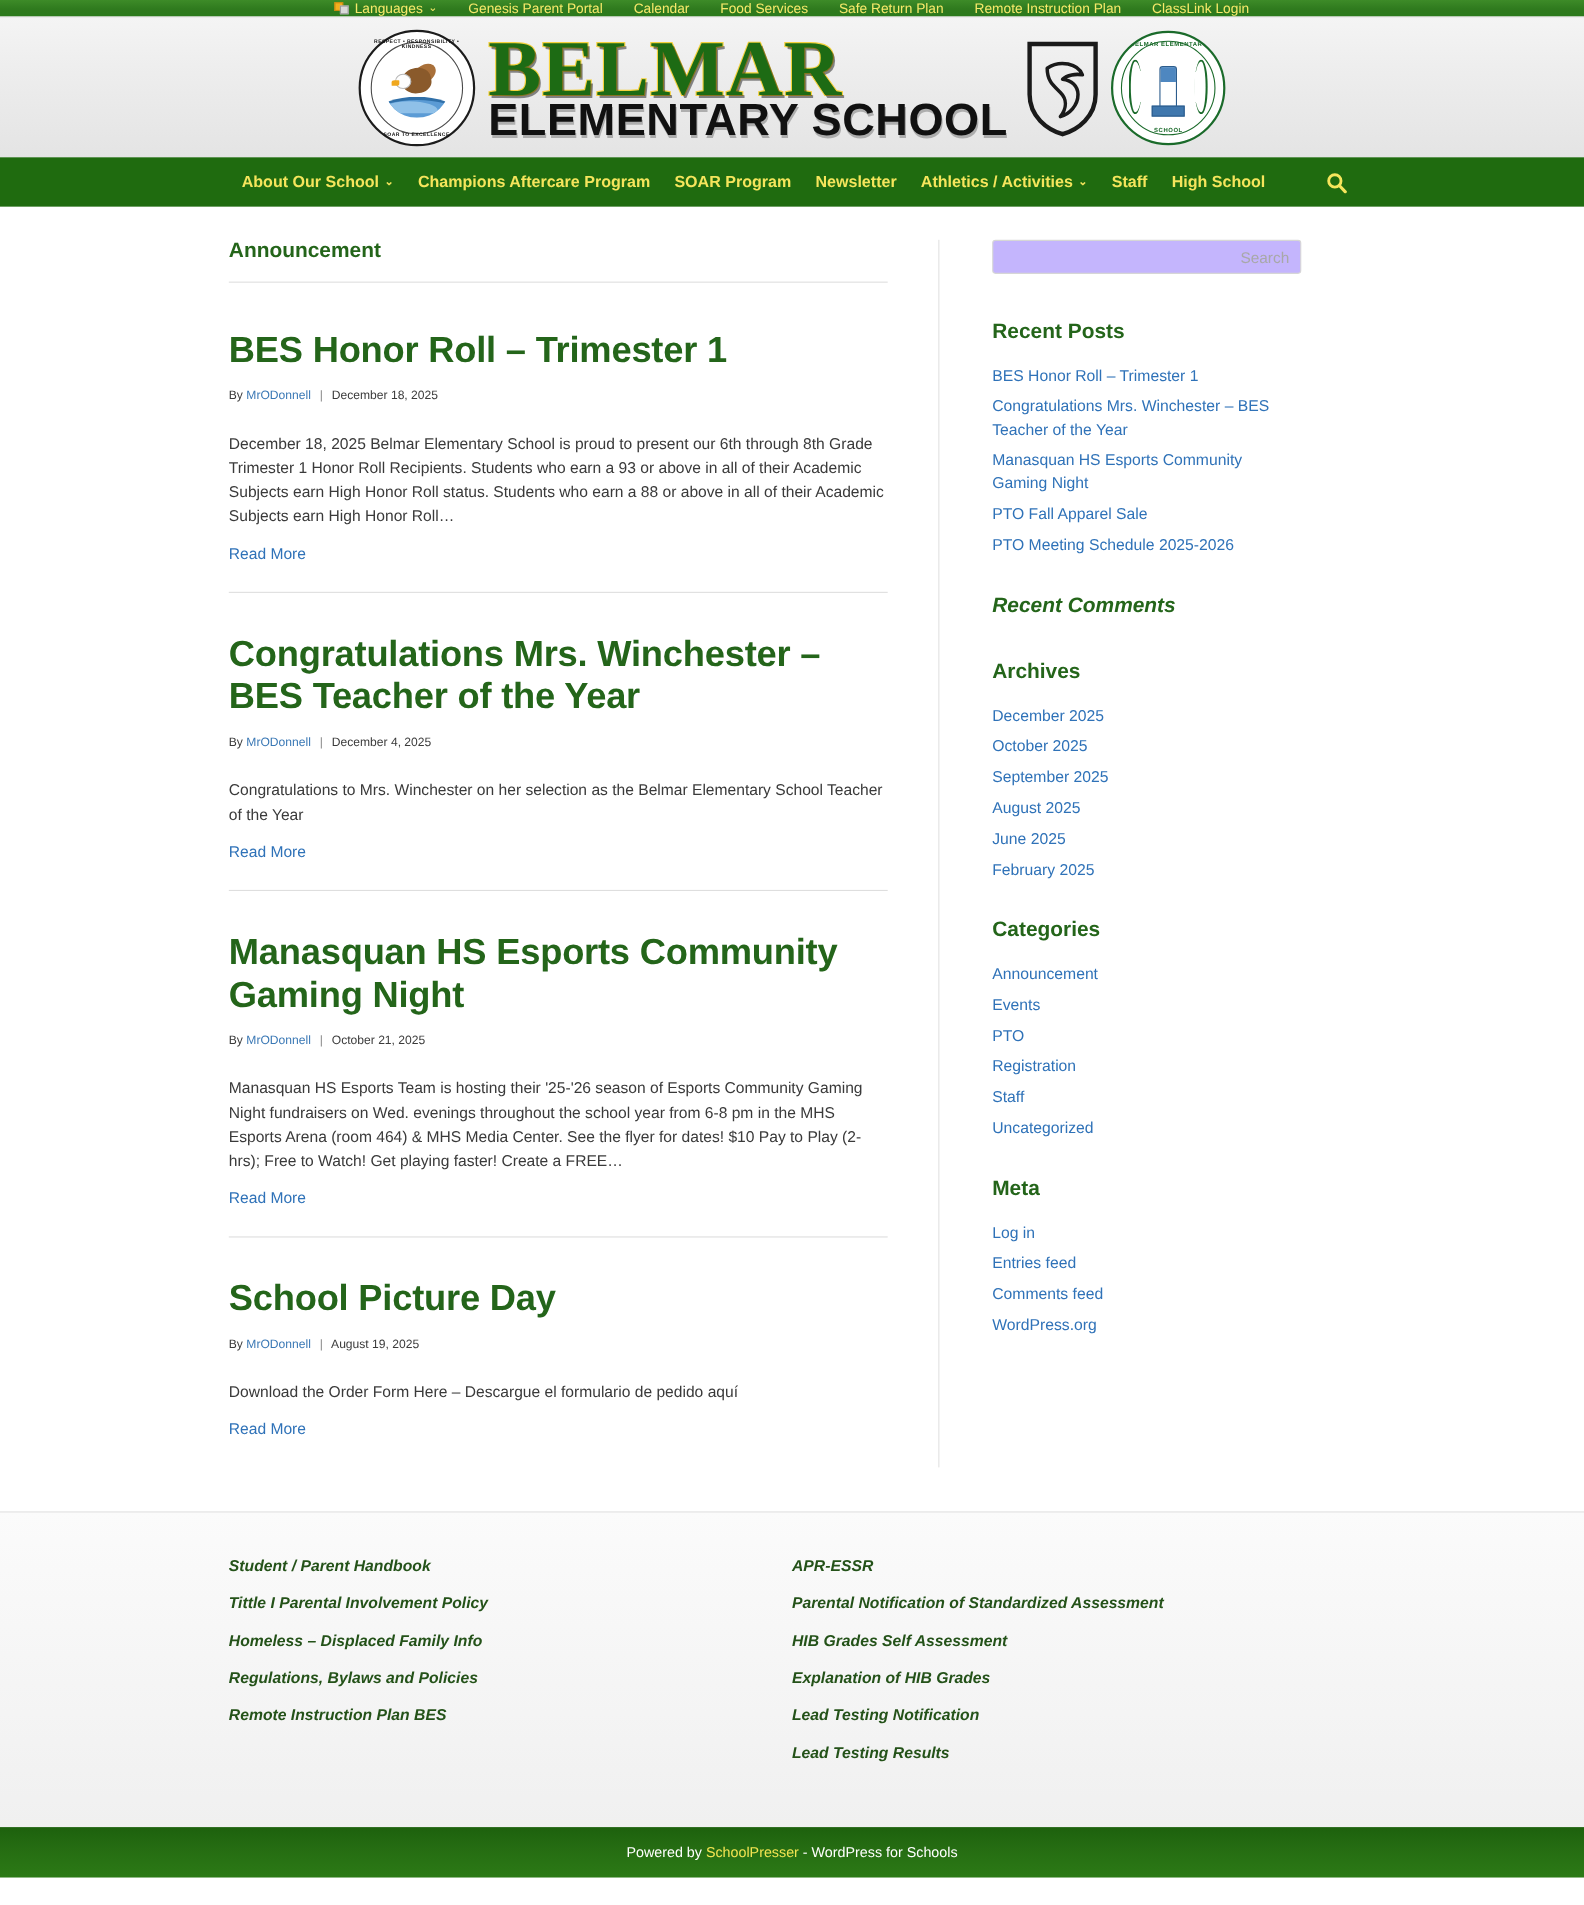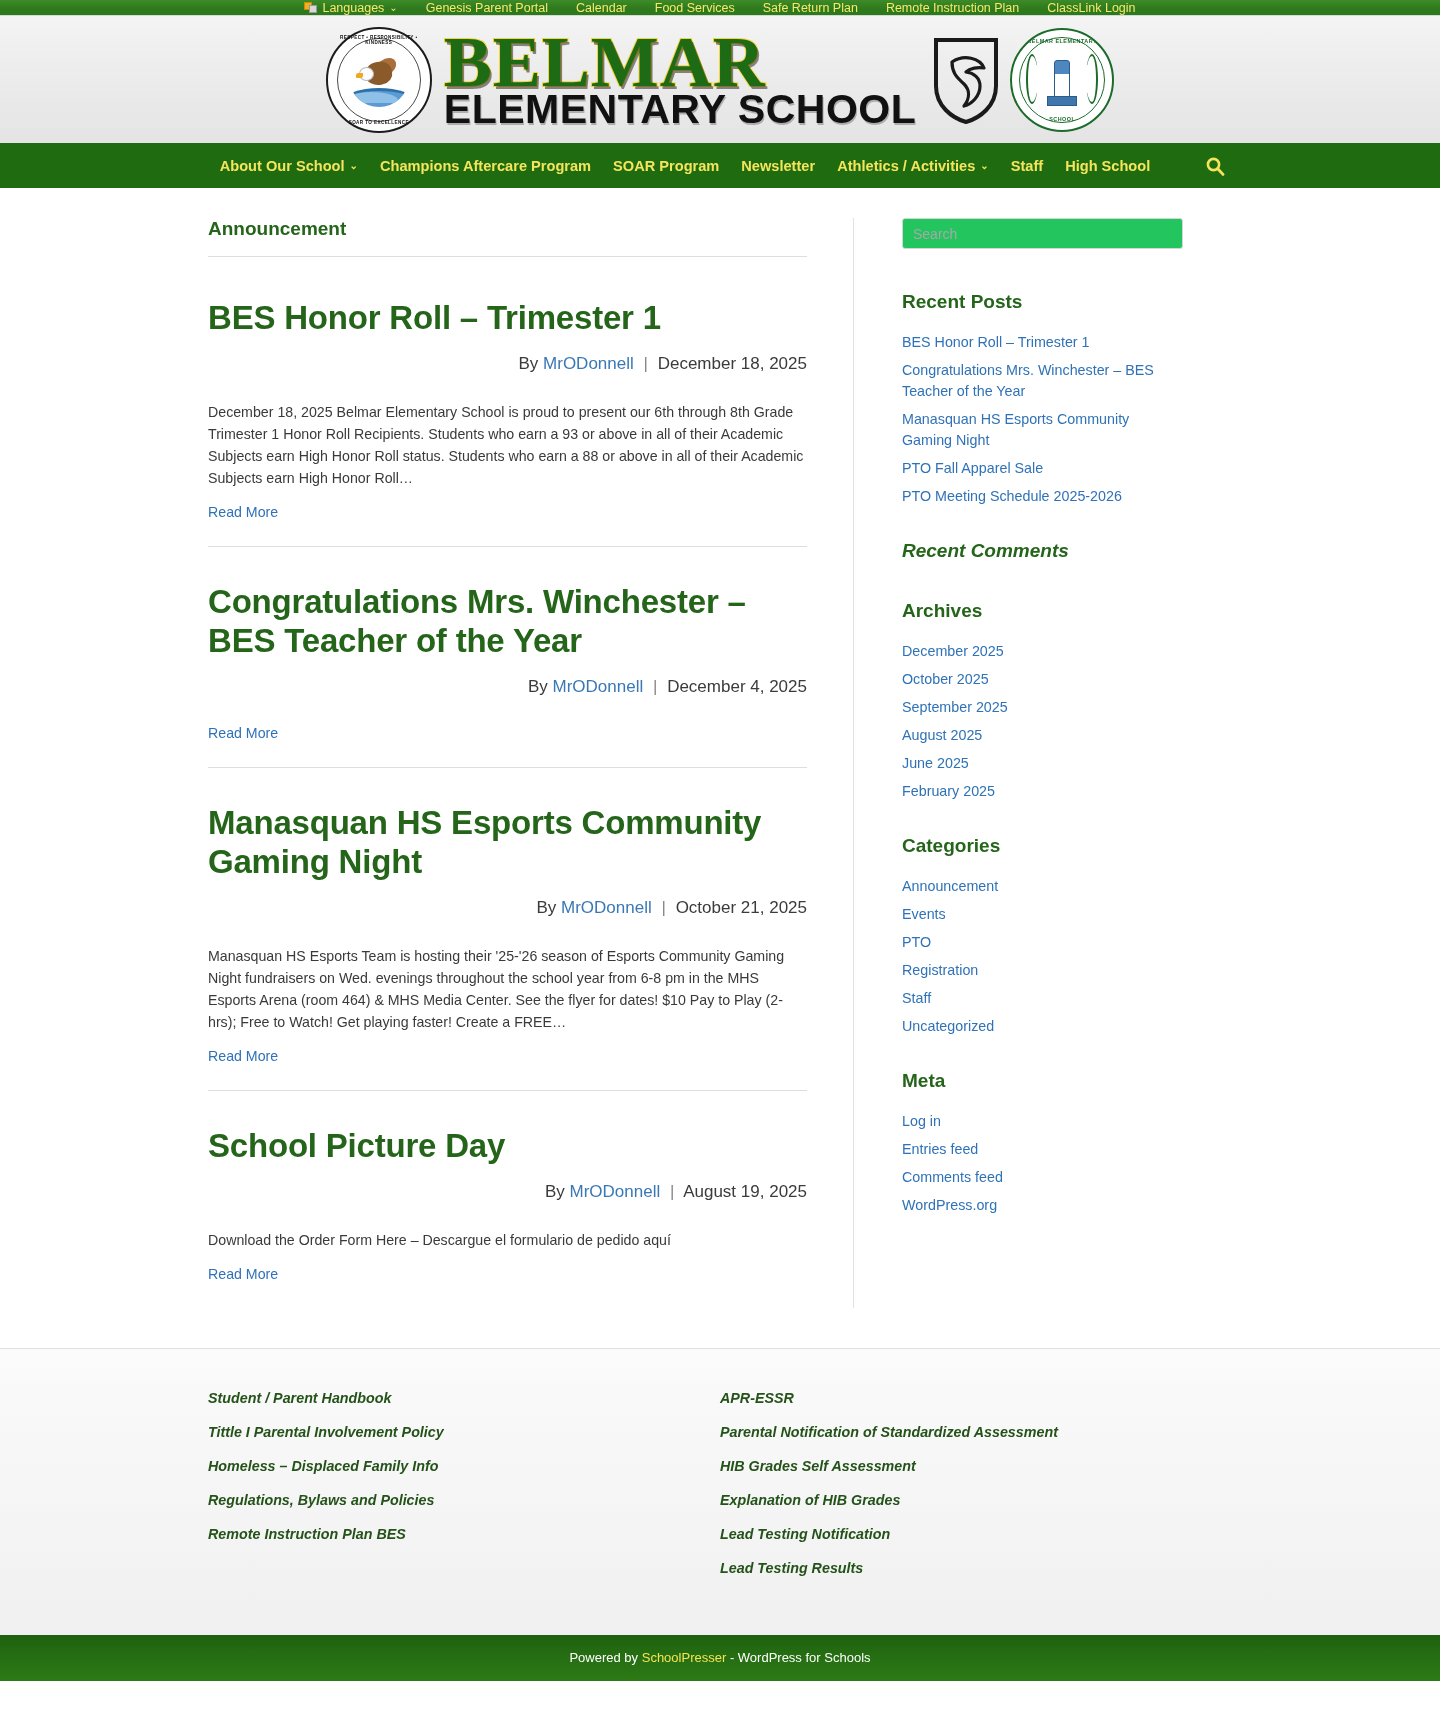--- a/index.html
+++ b/index.html
@@ -206,37 +206,38 @@
   }
   .cat-rule { border:0; border-top:1px solid #dedede; margin:0 0 42px 0; }
 
   .post { padding-bottom:26px; }
   .post + .post { border-top:1px solid #dedede; padding-top:36px; }
   .post h2 {
     font-size:33px; line-height:1.18; font-weight:bold;
     color:#24651a; margin:0 0 16px 0; letter-spacing:-.2px;
   }
   .post .meta {
-    font-size:17px; color:#3b3b3b; margin-bottom:27px;text-align:right;
+    font-size:11px; color:#3b3b3b; margin-bottom:27px;
   }
   .post .meta a { color:#3a78b5; text-decoration:none; }
   .post .meta .sep { color:#888; margin:0 5px; }
   .post .excerpt {
     font-size:14.2px; line-height:1.55; color:#3a3a3a; margin:0 0 14px 0;
   }
   .readmore { color:#2f72b8; text-decoration:none; font-size:14.2px; }
 
   
   .search-box {
     width:100%; height:31px;
     border:1px solid #d6d6d6; border-radius:3px;
     padding:0 10px; font-size:14px; color:#555;
     font-family:"Liberation Sans", sans-serif;
-    background:#22c55e;
+    background:#c4b5fd;
     margin-bottom:42px;
+    text-align:right;
   }
   .search-box::placeholder { color:#a8a8a8; }
   .widget { margin-bottom:34px; }
   .widget h3 {
     font-size:19px; font-weight:bold; color:#24651a;
     margin:0 0 18px 0;
   }
   .widget ul { list-style:none; margin:0; padding:0; }
   .widget li { margin-bottom:7px; line-height:1.4; }
   .widget a {
@@ -408,20 +409,21 @@
       </article>
 
       <article class="post">
         <h2><span>Congratulations Mrs. Winchester – BES Teacher of the Year</span></h2>
         <div class="meta">
           <span>By</span>
           <a href="#">MrODonnell</a>
           <span class="sep">|</span>
           <span>December 4, 2025</span>
         </div>
+        <p class="excerpt">Congratulations to Mrs. Winchester on her selection as the Belmar Elementary School Teacher of the Year</p>
         <a class="readmore" href="#">Read More</a>
       </article>
 
       <article class="post">
         <h2><span>Manasquan HS Esports Community Gaming Night</span></h2>
         <div class="meta">
           <span>By</span>
           <a href="#">MrODonnell</a>
           <span class="sep">|</span>
           <span>October 21, 2025</span>

